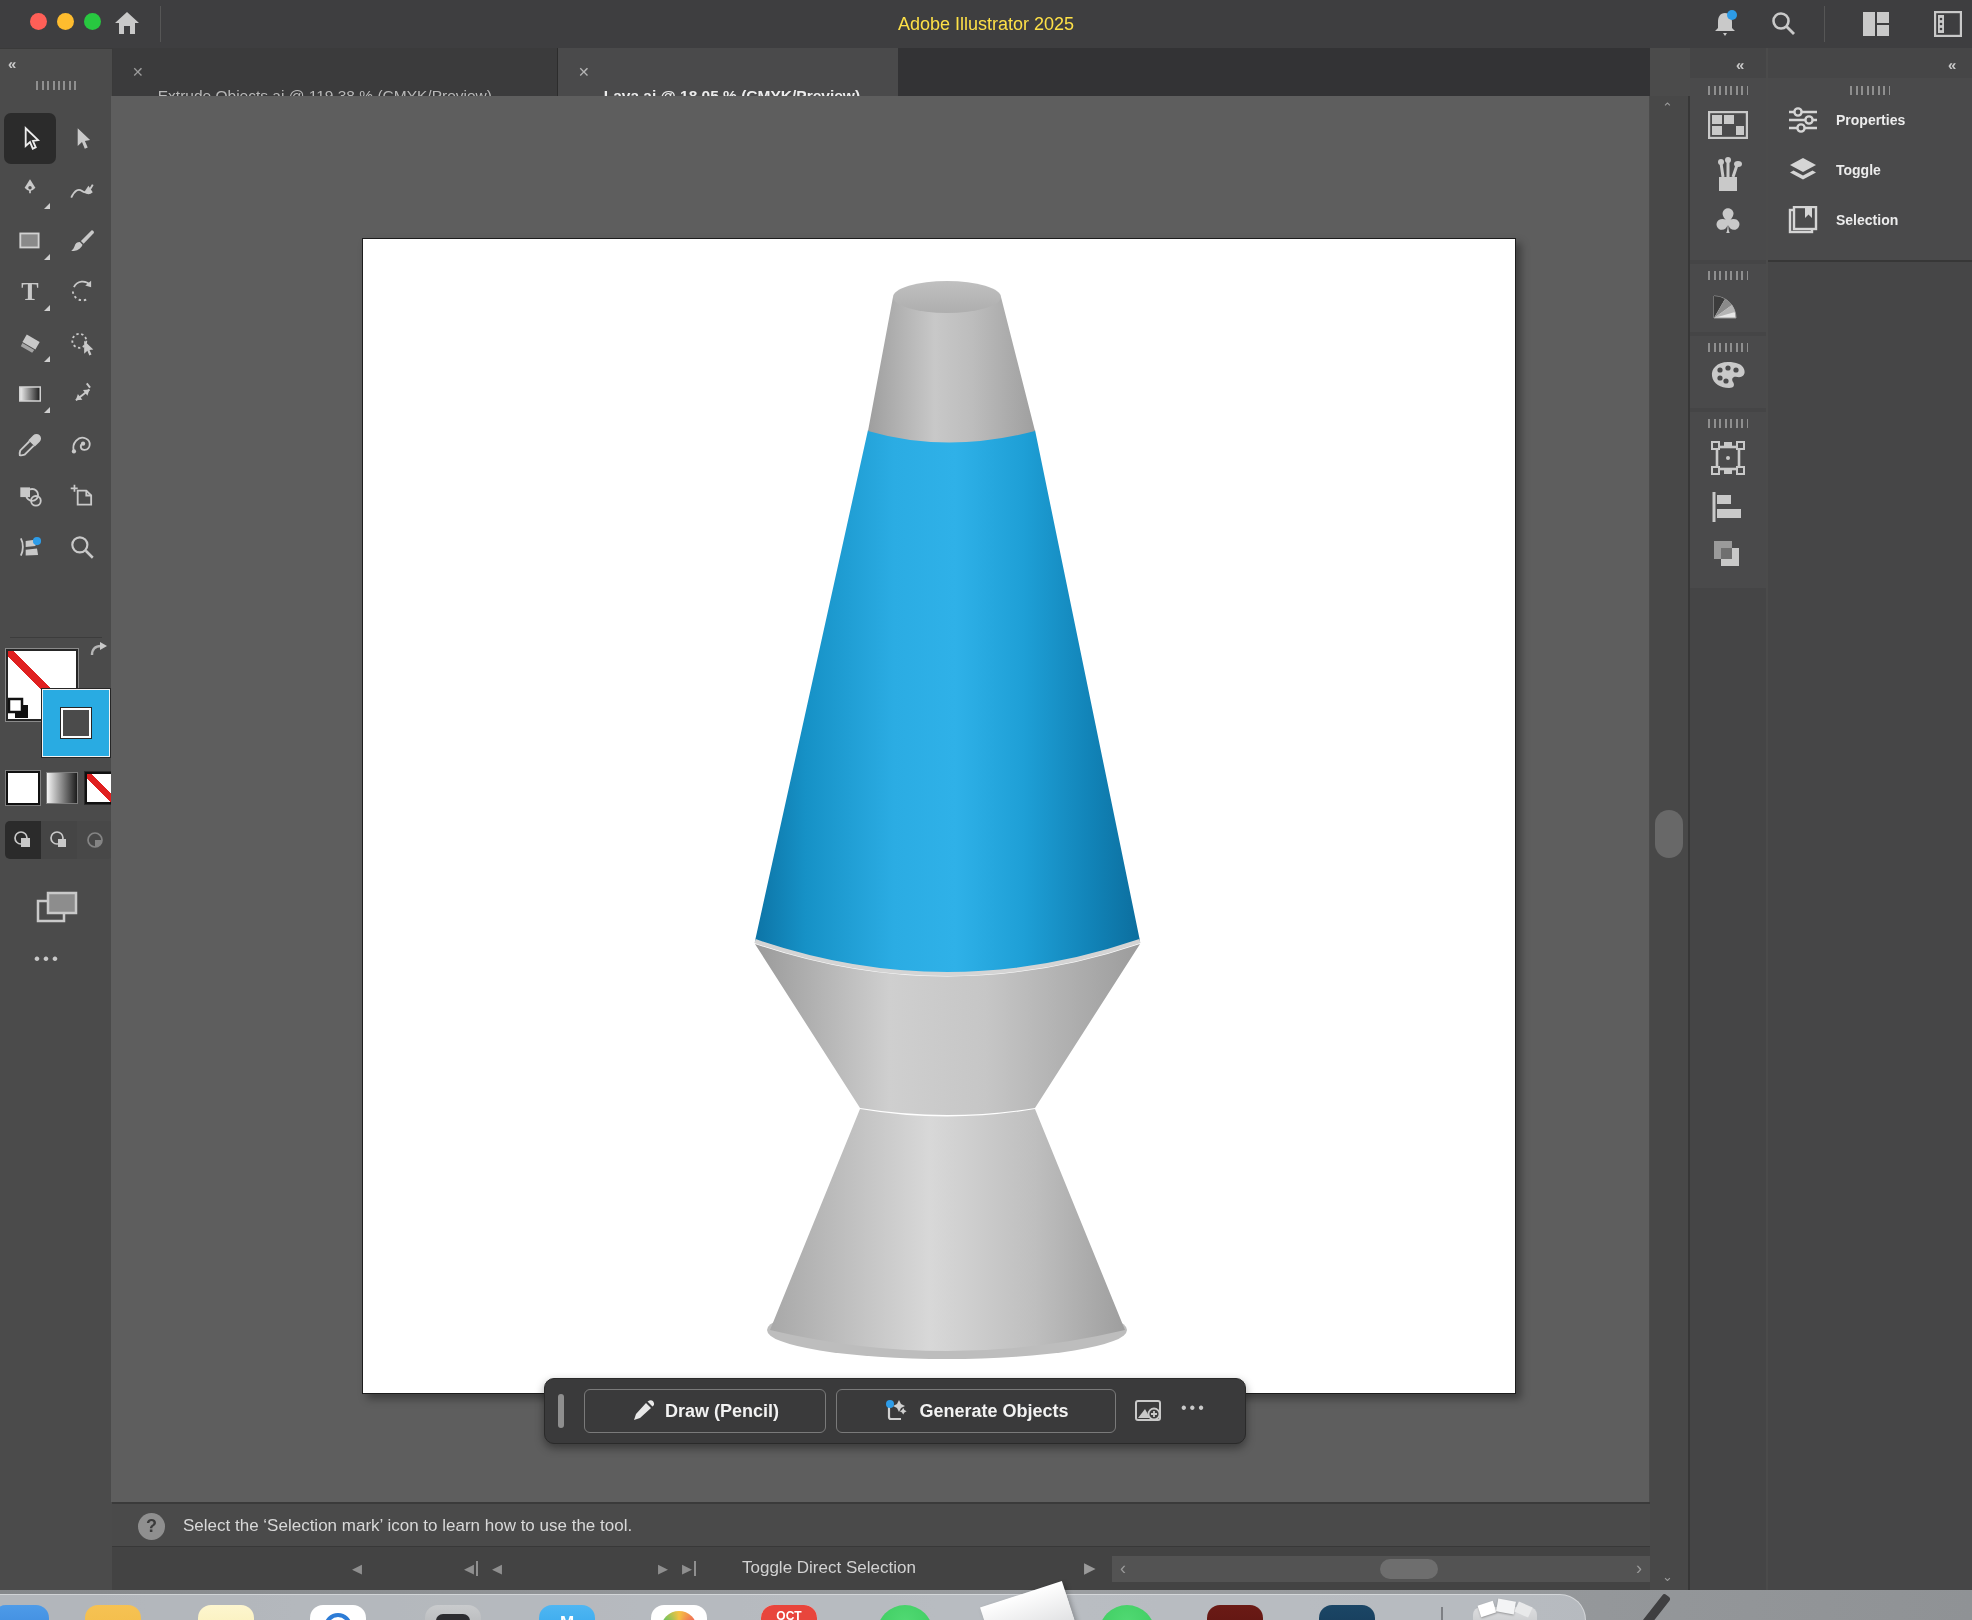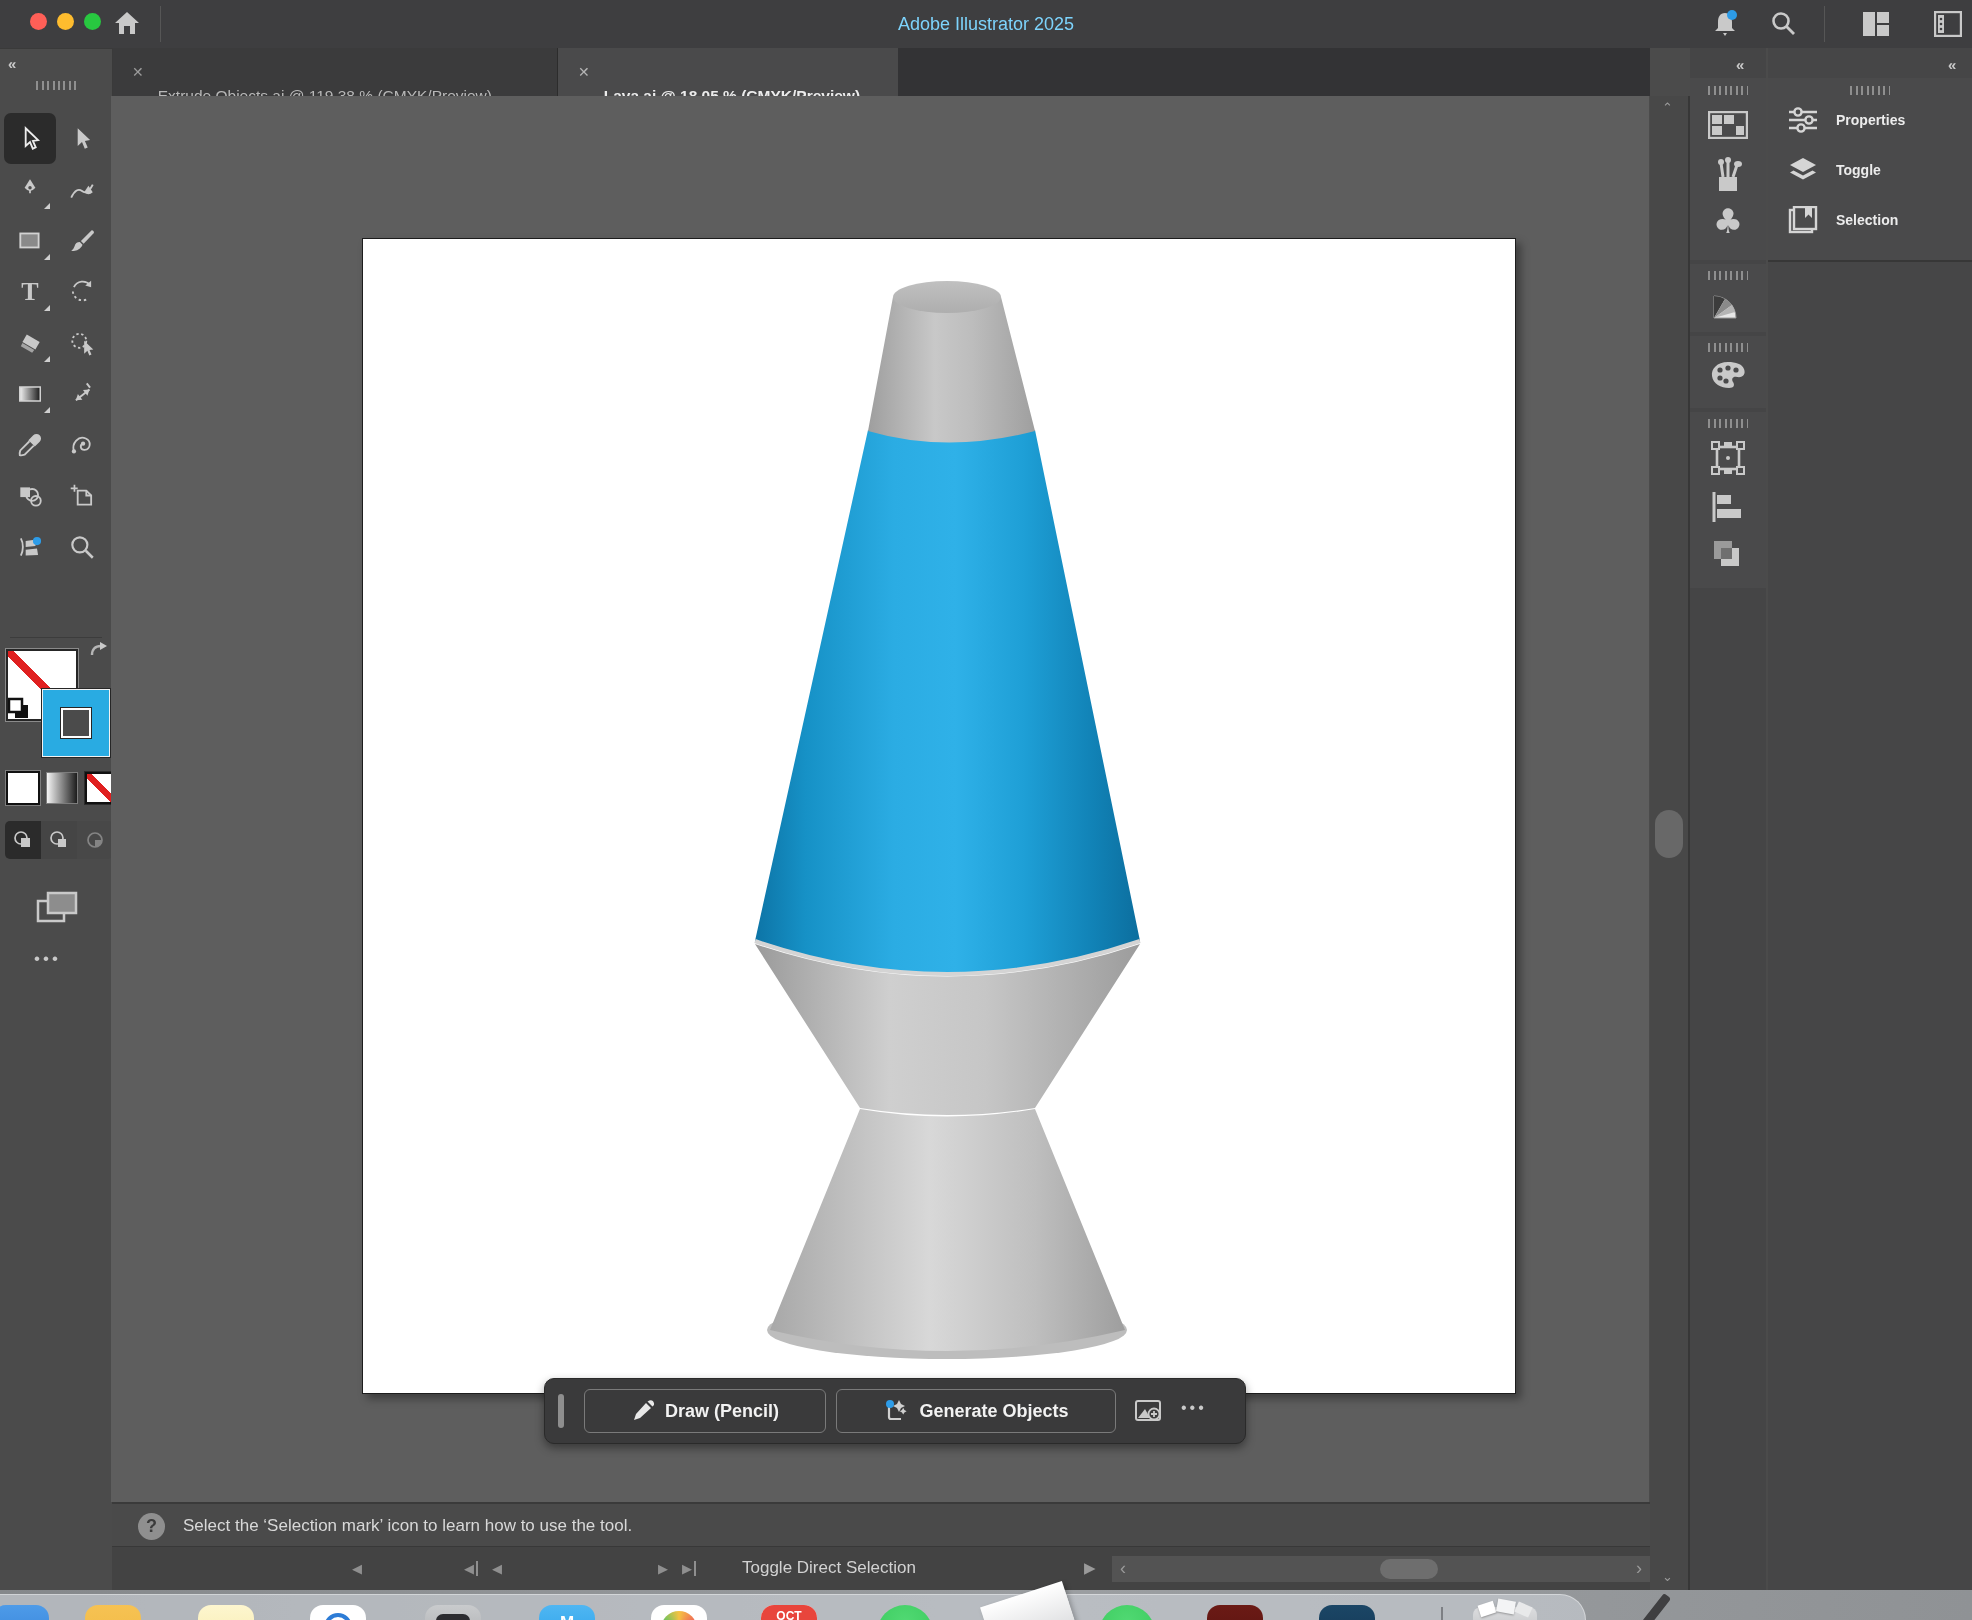--- a/index.html
+++ b/index.html
@@ -33,21 +33,21 @@
   <div class="abs" style="left:0;top:0;width:1972px;height:48px;background:#3e3e40;">
     <div class="abs" style="left:30px;top:13px;width:17px;height:17px;border-radius:50%;background:#FF5F57;"></div>
     <div class="abs" style="left:57px;top:13px;width:17px;height:17px;border-radius:50%;background:#FEBC2E;"></div>
     <div class="abs" style="left:84px;top:13px;width:17px;height:17px;border-radius:50%;background:#28C840;"></div>
     <div class="abs" style="left:112px;top:8px;">
       <svg width="30" height="30" viewBox="0 0 30 30">
           <path class="tfill" d="M15 4 L27 15 H23 V26 H18 V18 H12 V26 H7 V15 H3 Z"></path>
         </svg>
     </div>
     <div class="abs" style="left:160px;top:6px;width:1px;height:36px;background:#565656;"></div>
-    <div class="abs" style="left:686px;top:0;width:600px;height:48px;line-height:48px;text-align:center;color:#7dd3fc;font-size:18px;">Adobe Illustrator 2025</div>
+    <div class="abs" style="left:686px;top:0;width:600px;height:48px;line-height:48px;text-align:center;color:#fde047;font-size:18px;">Adobe Illustrator 2025</div>
     <div class="abs" style="left:1710px;top:9px;">
       <svg width="30" height="30" viewBox="0 0 30 30">
         <path class="tfill" d="M15 4 C10 4 8 8 8 13 L8 19 L5 22 H25 L22 19 L22 13 C22 8 20 4 15 4 Z"></path>
         <path class="tfill" d="M13 24 H17 L15 27 Z"></path>
         <circle cx="22" cy="6" r="5" fill="#2D9CE8"></circle>
       </svg>
     </div>
     <div class="abs" style="left:1768px;top:9px;">
       <svg width="30" height="30" viewBox="0 0 30 30">
         <circle cx="13" cy="12" r="7.5" stroke="#c9c9c9" stroke-width="2.6" fill="none"></circle>

